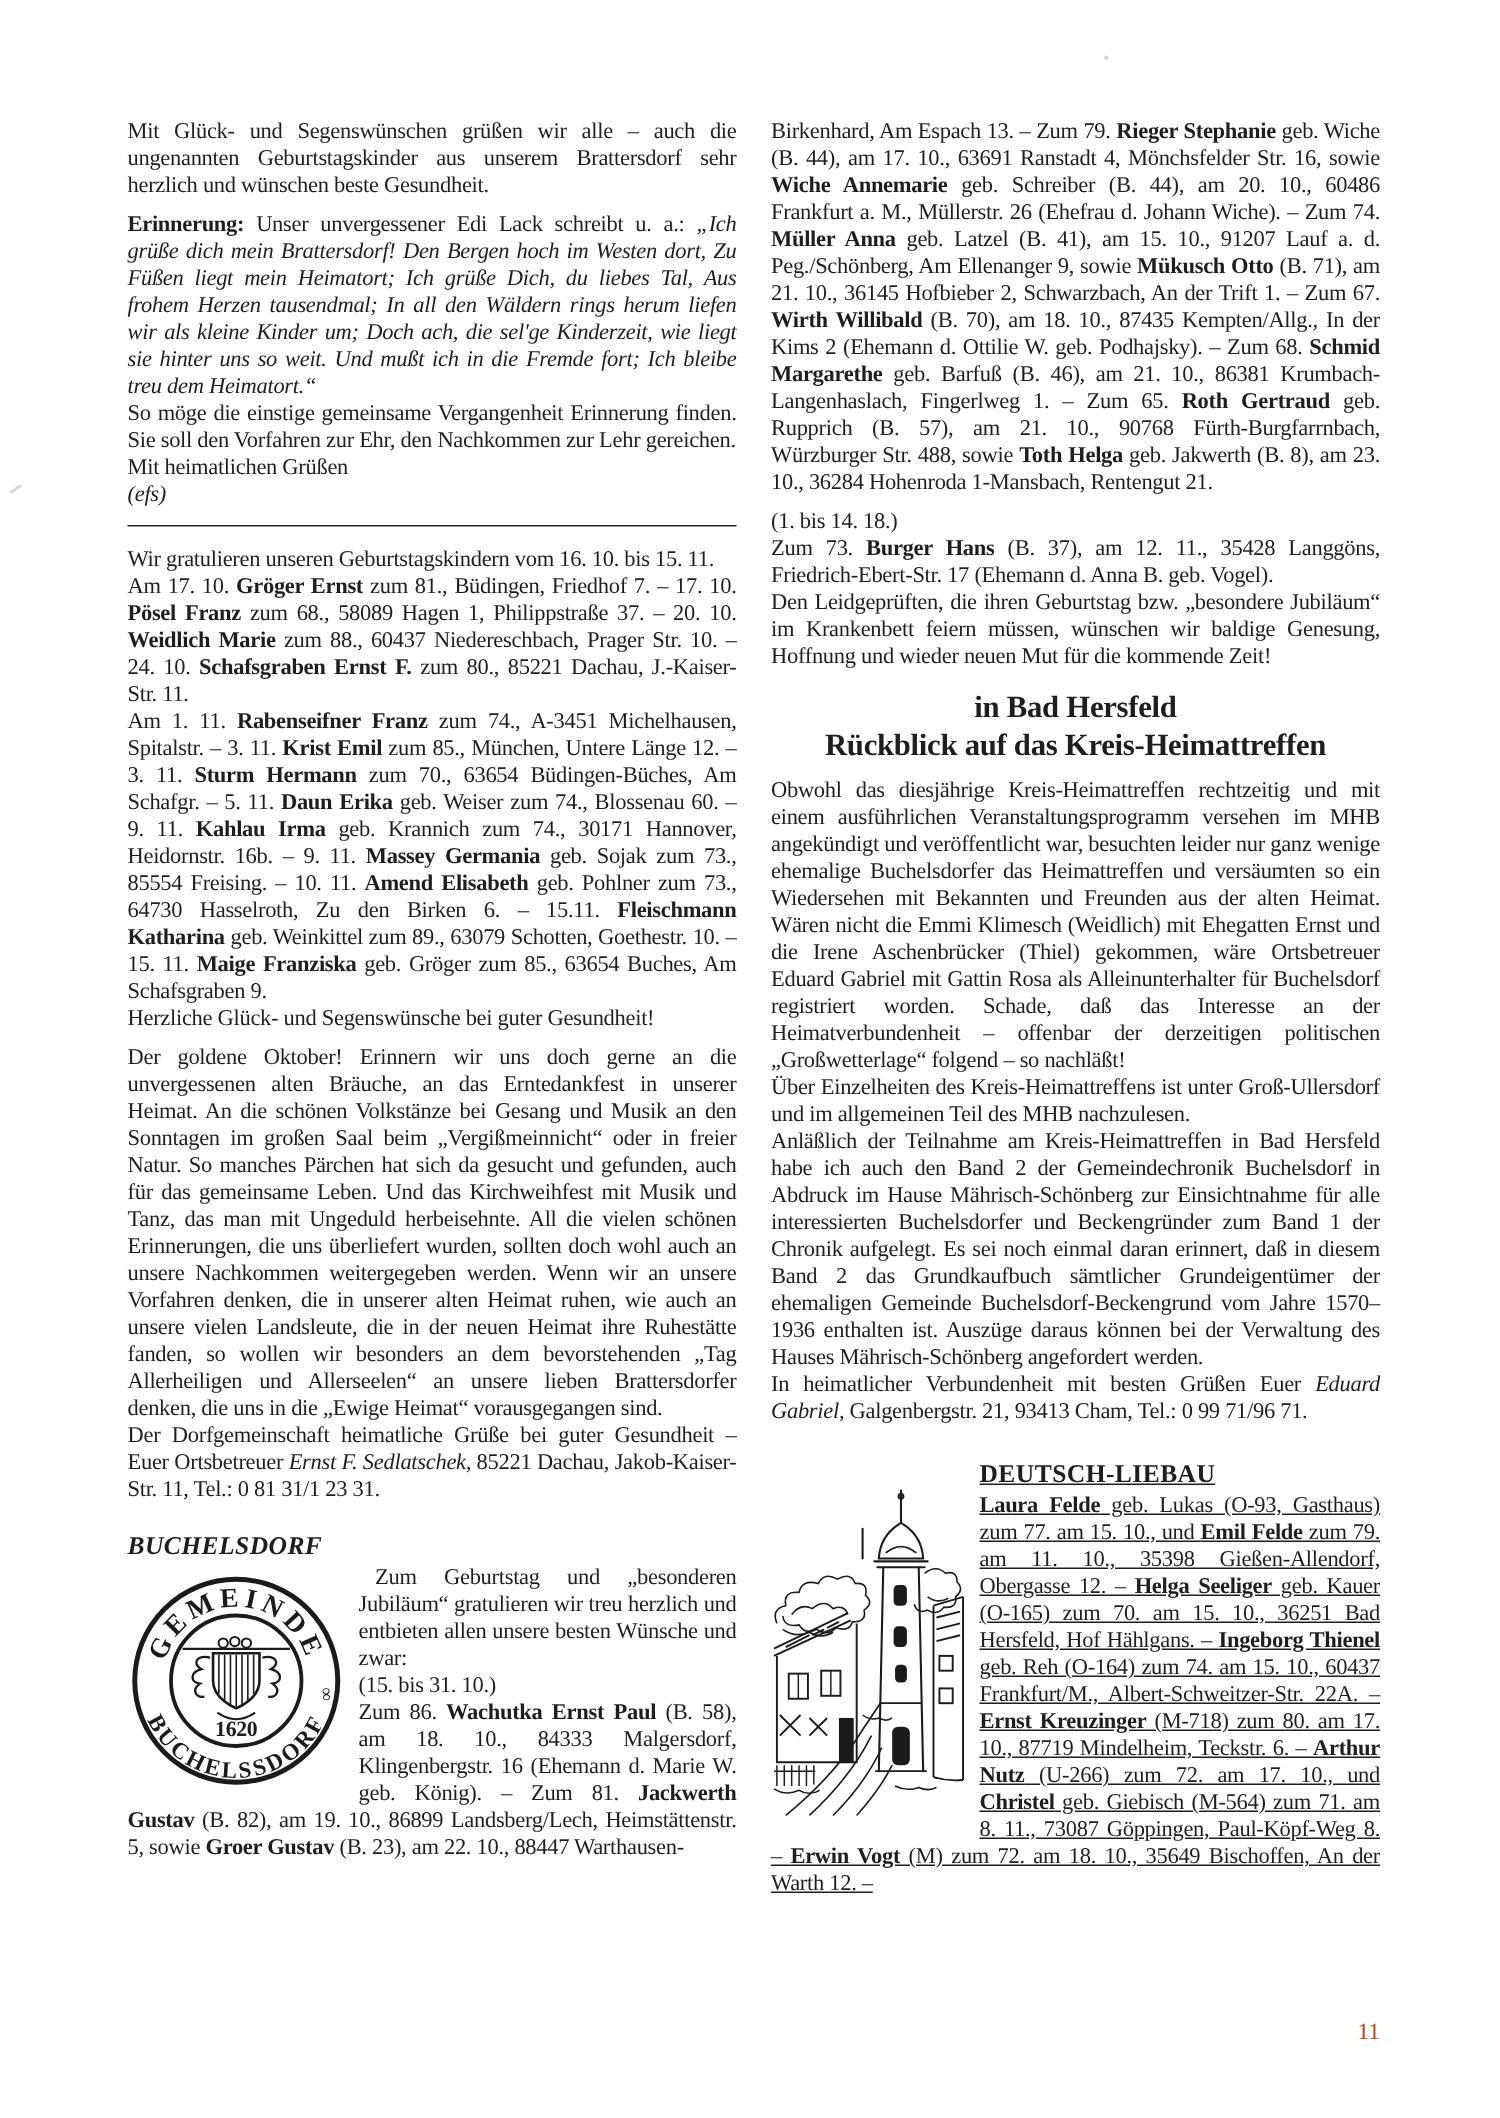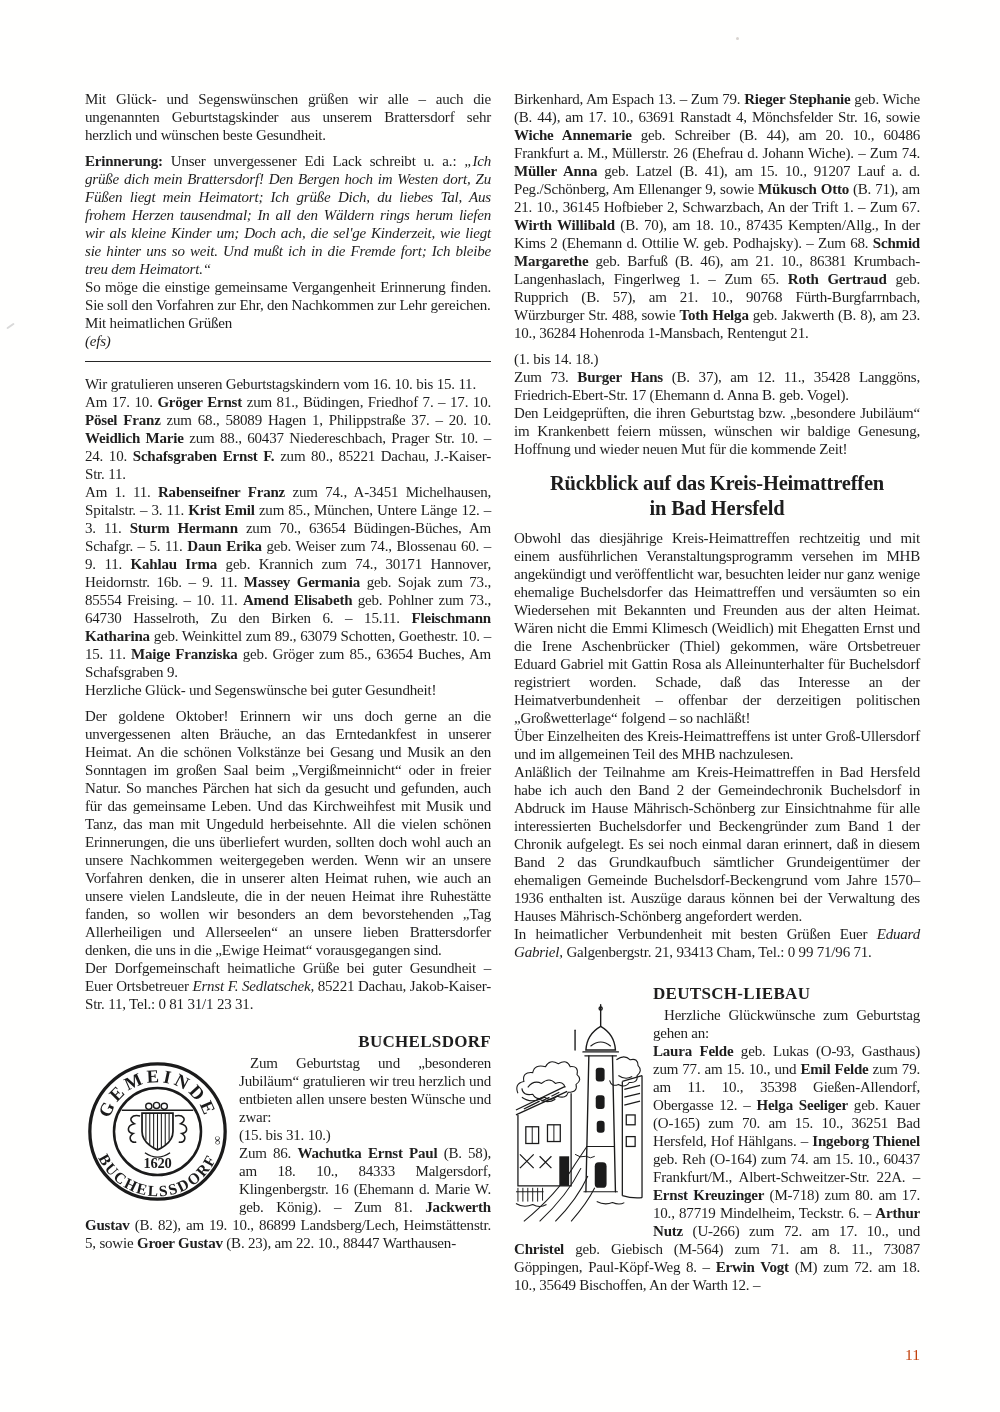--- a/index.html
+++ b/index.html
@@ -1,32 +1,32 @@
 <!DOCTYPE html>
 <html lang="de"><head>
 <meta charset="utf-8">
 <style>
   html,body{margin:0;padding:0;background:#ffffff;}
   .page{
     position:relative;width:1000px;height:1412px;background:#fffffe;overflow:hidden;
     font-family:"Liberation Serif","DejaVu Serif",serif;color:#1e1e1e;
   }
-  .content{position:absolute;left:85px;top:90px;width:835px;display:flex;gap:23px;}
+  .content{position:absolute;left:85px;top:79px;width:835px;display:flex;gap:23px;}
   .col{width:406px;font-size:15px;line-height:18px;letter-spacing:-0.2px;}
   .para{margin:0;text-align:justify;hyphens:auto;}
   .gap-top{margin-top:8px;}
   .signoff{display:flex;justify-content:space-between;margin:0;flex-direction:column;}
   .signoff .efs{font-style:italic;}
   .rule{border:none;border-top:1.7px solid #262626;margin:11px 0 13px 0;}
   .heading-sm{font-weight:bold;font-size:17px;letter-spacing:0.3px;margin:0 0 3px 0;}
   .heading-lg{font-weight:bold;font-size:20.5px;line-height:25px;text-align:center;margin:13px 6px 8px 6px;letter-spacing:-0.2px;}
   .section-buchelsdorf{margin-top:20px;}
-  .section-buchelsdorf .heading-sm{text-align:right;}
+  .section-buchelsdorf .heading-sm{text-align:left;font-style:italic;}
   .seal-svg{float:left;width:145px;height:145px;margin:5px 9px 3px 0;}
-  .section-liebau{margin-top:24px;}
+  .section-liebau{margin-top:24px;text-decoration:underline;}
   .church-svg{float:left;width:130px;height:228px;margin:12px 9px 2px 0;}
   .indent{text-indent:11px;}
   .page-number{position:absolute;right:80px;bottom:48px;font-size:15.5px;color:#c2410c;}
   .scan-artifact{position:absolute;left:6px;top:325px;width:9px;height:2px;background:#c9c9c9;transform:rotate(-35deg);border-radius:2px;opacity:.7;}
   .scan-dot{position:absolute;left:736px;top:37px;width:3px;height:3px;background:#d8d4d0;border-radius:50%;}
   svg{display:block;}
   svg .stroke{fill:none;stroke:#1b1b1b;}
 </style>
 </head>
 <body>
@@ -99,22 +99,22 @@
       </div>
     </div>
 
     <div class="col">
       <p class="para">Birkenhard, Am Espach 13. – Zum 79. <b>Rieger Stephanie</b> geb. Wiche (B. 44), am 17. 10., 63691 Ranstadt 4, Mönchsfelder Str. 16, sowie <b>Wiche Annemarie</b> geb. Schreiber (B. 44), am 20. 10., 60486 Frankfurt a. M., Müllerstr. 26 (Ehefrau d. Johann Wiche). – Zum 74. <b>Müller Anna</b> geb. Latzel (B. 41), am 15. 10., 91207 Lauf a. d. Peg./Schönberg, Am Ellenanger 9, sowie <b>Mükusch Otto</b> (B. 71), am 21. 10., 36145 Hofbieber 2, Schwarzbach, An der Trift 1. – Zum 67. <b>Wirth Willibald</b> (B. 70), am 18. 10., 87435 Kempten/Allg., In der Kims 2 (Ehemann d. Ottilie W. geb. Podhajsky). – Zum 68. <b>Schmid Margarethe</b> geb. Barfuß (B. 46), am 21. 10., 86381 Krumbach-Langenhaslach, Fingerlweg 1. – Zum 65. <b>Roth Gertraud</b> geb. Rupprich (B. 57), am 21. 10., 90768 Fürth-Burgfarrnbach, Würzburger Str. 488, sowie <b>Toth Helga</b> geb. Jakwerth (B. 8), am 23. 10., 36284 Hohenroda 1-Mansbach, Rentengut 21.</p>
       <p class="para gap-top">(1. bis 14. 18.)</p>
       <p class="para">Zum 73. <b>Burger Hans</b> (B. 37), am 12. 11., 35428 Langgöns, Friedrich-Ebert-Str. 17 (Ehemann d. Anna B. geb. Vogel).</p>
       <p class="para">Den Leidgeprüften, die ihren Geburtstag bzw. „besondere Jubiläum“ im Krankenbett feiern müssen, wünschen wir baldige Genesung, Hoffnung und wieder neuen Mut für die kommende Zeit!</p>
 
       <div class="heading-lg">
+        <div>in Bad Hersfeld</div>
         <div>Rückblick auf das Kreis-Heimattreffen</div>
-        <div>in Bad Hersfeld</div>
       </div>
 
       <p class="para">Obwohl das diesjährige Kreis-Heimattreffen rechtzeitig und mit einem ausführlichen Veranstaltungsprogramm versehen im MHB angekündigt und veröffentlicht war, besuchten leider nur ganz wenige ehemalige Buchelsdorfer das Heimattreffen und versäumten so ein Wiedersehen mit Bekannten und Freunden aus der alten Heimat. Wären nicht die Emmi Klimesch (Weidlich) mit Ehegatten Ernst und die Irene Aschenbrücker (Thiel) gekommen, wäre Ortsbetreuer Eduard Gabriel mit Gattin Rosa als Alleinunterhalter für Buchelsdorf registriert worden. Schade, daß das Interesse an der Heimatverbundenheit – offenbar der derzeitigen politischen „Großwetterlage“ folgend – so nachläßt!</p>
       <p class="para">Über Einzelheiten des Kreis-Heimattreffens ist unter Groß-Ullersdorf und im allgemeinen Teil des MHB nachzulesen.</p>
       <p class="para">Anläßlich der Teilnahme am Kreis-Heimattreffen in Bad Hersfeld habe ich auch den Band 2 der Gemeindechronik Buchelsdorf in Abdruck im Hause Mährisch-Schönberg zur Einsichtnahme für alle interessierten Buchelsdorfer und Beckengründer zum Band 1 der Chronik aufgelegt. Es sei noch einmal daran erinnert, daß in diesem Band 2 das Grundkaufbuch sämtlicher Grundeigentümer der ehemaligen Gemeinde Buchelsdorf-Beckengrund vom Jahre 1570–1936 enthalten ist. Auszüge daraus können bei der Verwaltung des Hauses Mährisch-Schönberg angefordert werden.</p>
       <p class="para">In heimatlicher Verbundenheit mit besten Grüßen Euer <i>Eduard Gabriel,</i> Galgenbergstr. 21, 93413 Cham, Tel.: 0 99 71/96 71.</p>
 
       <div class="section-liebau">
         <svg class="church-svg" viewBox="0 0 132 228" aria-hidden="true">
           <g class="stroke" stroke-width="1.4" stroke-linecap="round">
@@ -182,20 +182,19 @@
             <path d="M26,226 Q54,200 68,172"></path>
             <path d="M42,226 Q64,204 75,180"></path>
             <path d="M58,226 Q74,208 82,192"></path>
             <path d="M2,208 q8,5 17,1 q7,4 14,0"></path>
             <path d="M84,206 q8,4 16,1 q7,3 12,0"></path>
             <path d="M62,158 q5,4 11,2 q5,3 9,0" stroke-width="1"></path>
           </g>
         </svg>
 
         <div class="heading-sm">DEUTSCH-LIEBAU</div>
-        <p class="para indent">Herzliche Glückwünsche zum Geburtstag gehen an:</p>
         <p class="para"><b>Laura Felde</b> geb. Lukas (O-93, Gasthaus) zum 77. am 15. 10., und <b>Emil Felde</b> zum 79. am 11. 10., 35398 Gießen-Allendorf, Obergasse 12. – <b>Helga Seeliger</b> geb. Kauer (O-165) zum 70. am 15. 10., 36251 Bad Hersfeld, Hof Hählgans. – <b>Ingeborg Thienel</b> geb. Reh (O-164) zum 74. am 15. 10., 60437 Frankfurt/M., Albert-Schweitzer-Str. 22A. – <b>Ernst Kreuzinger</b> (M-718) zum 80. am 17. 10., 87719 Mindelheim, Teckstr. 6. – <b>Arthur Nutz</b> (U-266) zum 72. am 17. 10., und <b>Christel</b> geb. Giebisch (M-564) zum 71. am 8. 11., 73087 Göppingen, Paul-Köpf-Weg 8. – <b>Erwin Vogt</b> (M) zum 72. am 18. 10., 35649 Bischoffen, An der Warth 12. –</p>
       </div>
     </div>
   </div>
 
   <div class="page-number">11</div>
 </div>
 
 </body></html>

